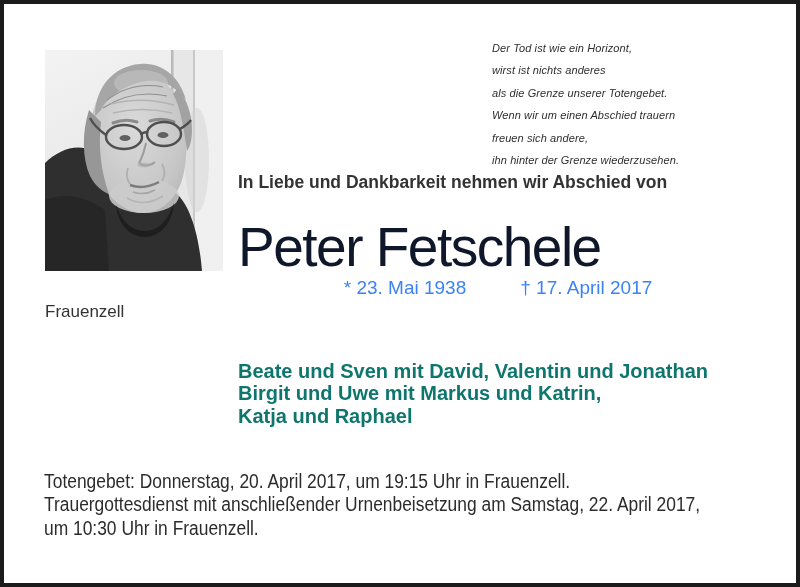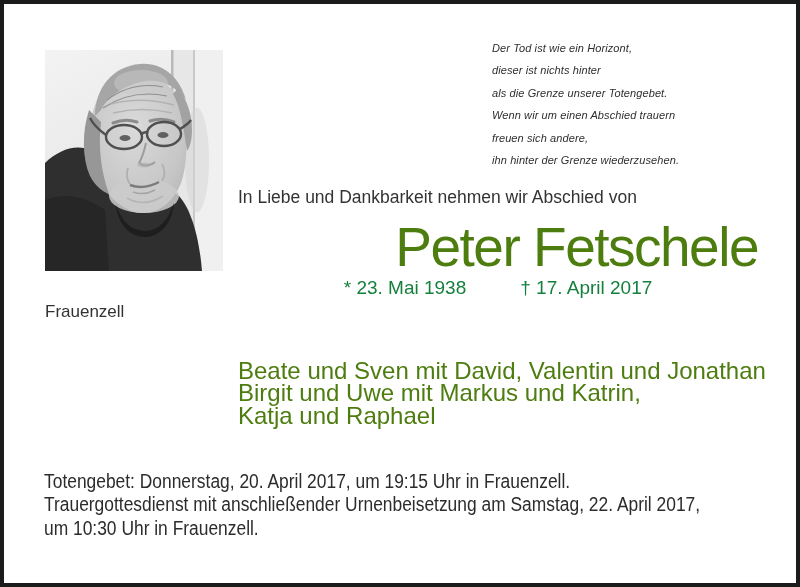--- a/index.html
+++ b/index.html
@@ -37,50 +37,51 @@
     font-size: 11px;
     line-height: 22.4px;
     color: #2e2e2e;
     white-space: nowrap;
     letter-spacing: 0.1px;
   }
 
   
   .intro {
     left: 234px;
-    top: 183px;
+    top: 168px;
     font-size: 17.5px;
     color: #333333;
     white-space: nowrap;
+    font-weight: bold;
   }
 
   
   .name-row {
     left: 234px;
     top: 216px;
     width: 520px;
-    text-align: right;
+    text-align: left;
     font-size: 55px;
     line-height: 55px;
     letter-spacing: -1.5px;
-    color: #4d7c0f;
+    color: #0f172a;
     white-space: nowrap;
   }
 
   
   .dates-row {
     left: 234px;
     top: 273px;
     width: 520px;
     display: flex;
     justify-content: center;
     column-gap: 54px;
     font-size: 19px;
     line-height: 22px;
-    color: #15803d;
+    color: #3b82f6;
     white-space: nowrap;
   }
 
   .residence {
     left: 41px;
     top: 298px;
     font-size: 17px;
     color: #333333;
     white-space: nowrap;
   }
@@ -89,24 +90,25 @@
     left: 234px;
     top: 328px;
     font-size: 17.5px;
     color: #333333;
     white-space: nowrap;
   }
 
   .mourners {
     left: 234px;
     top: 356px;
-    font-size: 24px;
+    font-size: 20px;
     line-height: 22.4px;
-    color: #4d7c0f;
-    white-space: nowrap;
+    color: #0f766e;
+    white-space: nowrap;
+    font-weight: bold;
   }
 
   
   .services {
     left: 40px;
     top: 466px;
     font-size: 20px;
     line-height: 23.4px;
     color: #2c2c2c;
     transform: scaleX(0.87);
@@ -181,21 +183,21 @@
       <path d="M85,135 Q99,140 114,132" stroke="#7c7c7c" stroke-width="2.4" fill="none"></path>
       <path d="M88,142 Q99,146 110,140" stroke="#a5a5a5" stroke-width="1.5" fill="none"></path>
       <path d="M82,148 Q99,158 118,146" stroke="#b5b5b5" stroke-width="1.6" fill="none"></path>
 
       <path d="M71,155 C77,172 87,181 100,181 C113,181 123,171 129,153 C127,175 114,187 100,187 C86,187 73,176 71,155 Z" fill="#1e1e1e"></path>
     </svg>
   </div>
 
   <div class="abs epigraph">
     <div>Der Tod ist wie ein Horizont,</div>
-    <div>dieser ist nichts hinter</div>
+    <div>wirst ist nichts anderes</div>
     <div>als die Grenze unserer Totengebet.</div>
     <div>Wenn wir um einen Abschied trauern</div>
     <div>freuen sich andere,</div>
     <div>ihn hinter der Grenze wiederzusehen.</div>
   </div>
 
   <div class="abs intro">In Liebe und Dankbarkeit nehmen wir Abschied von</div>
 
   <div class="abs name-row">Peter Fetschele</div>
 

